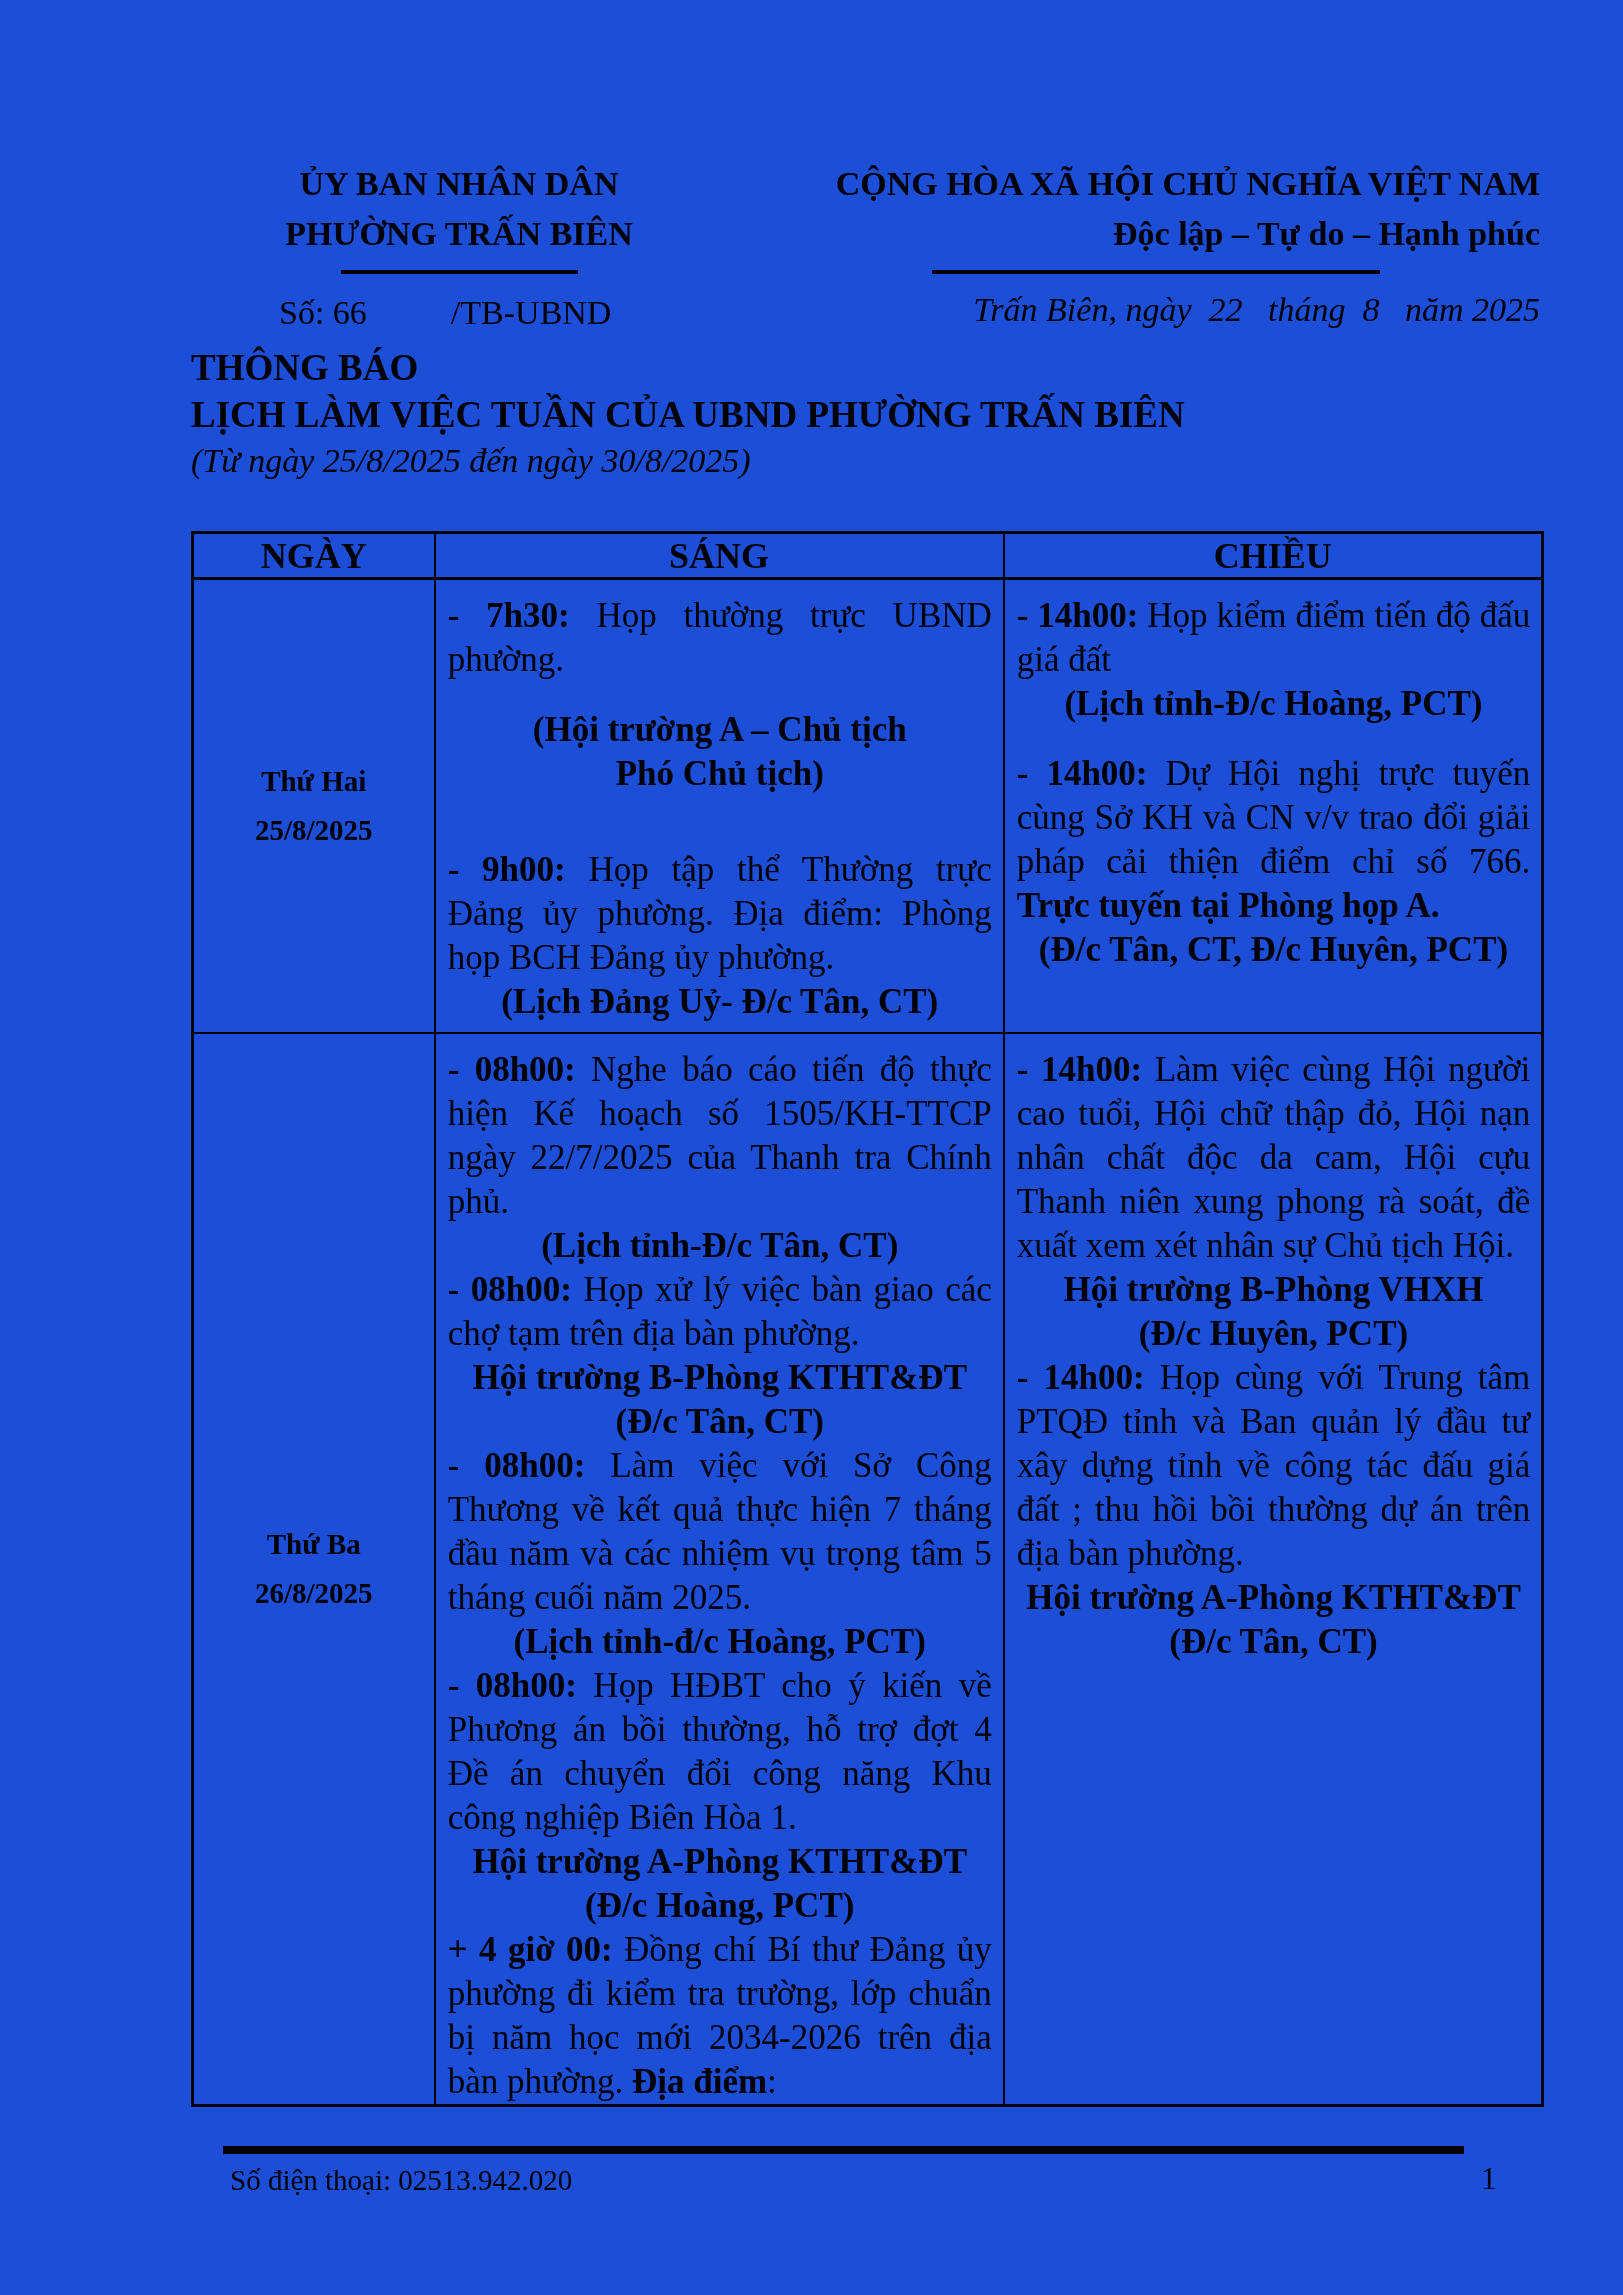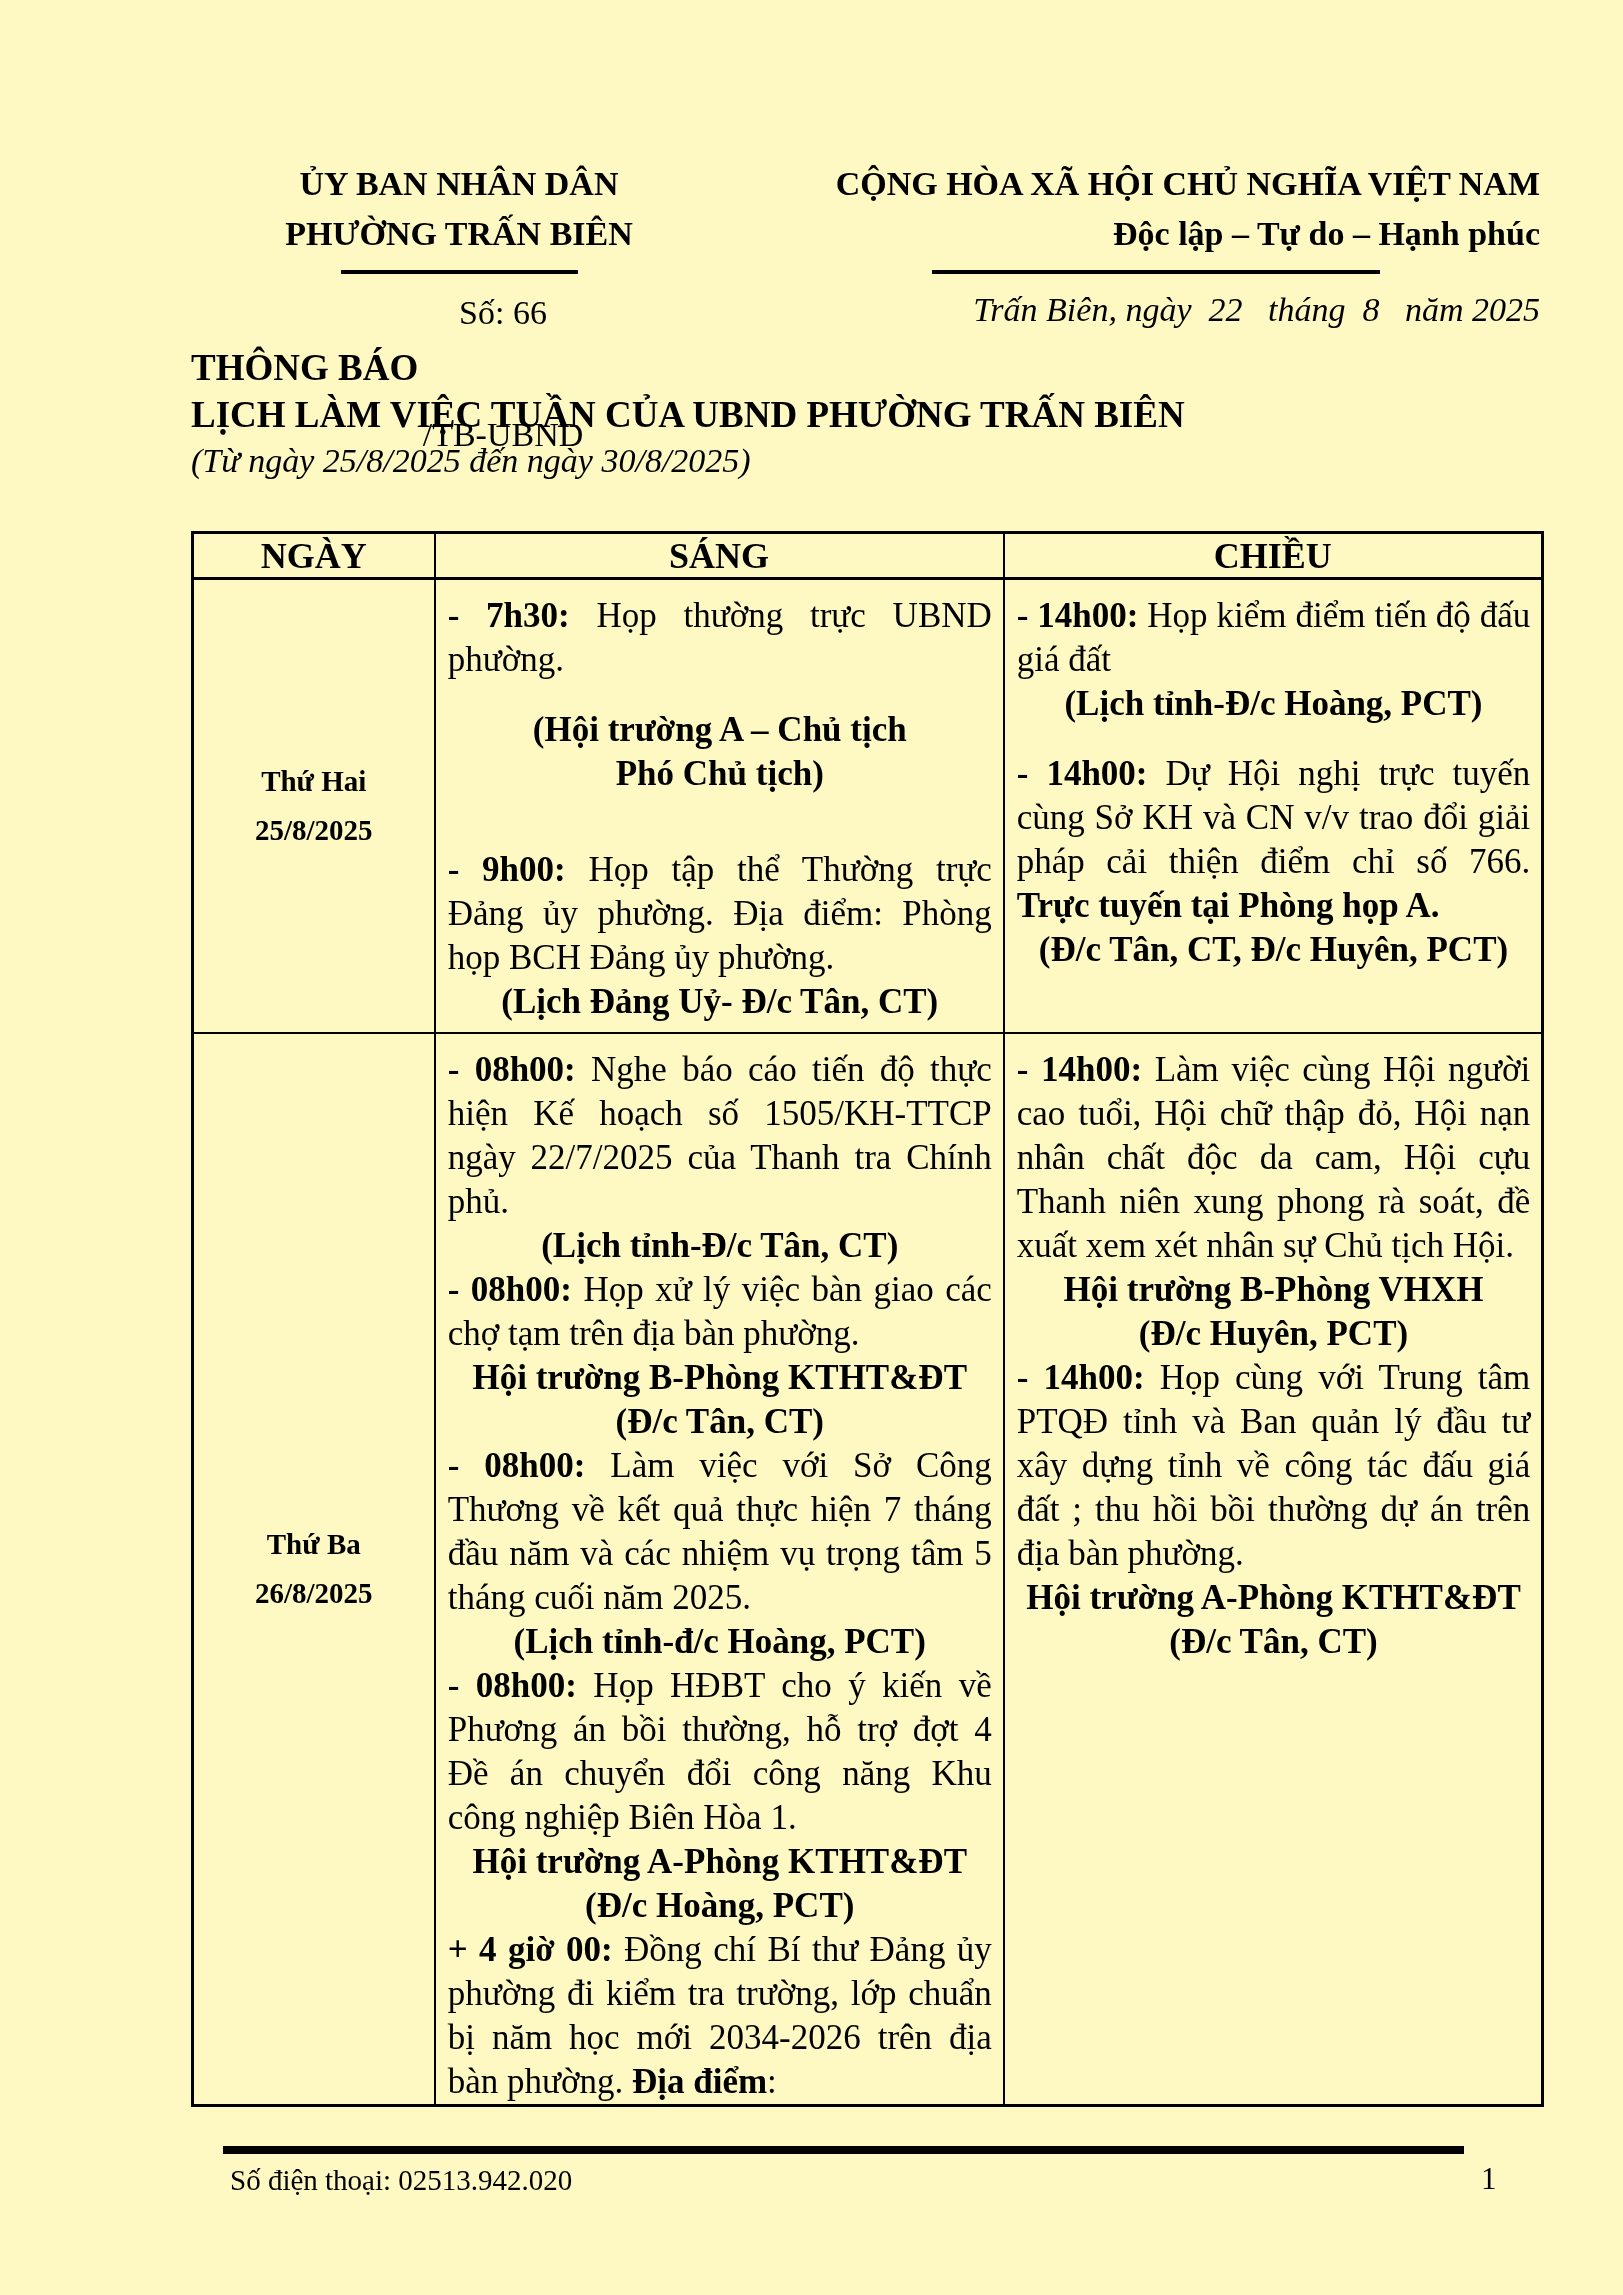--- a/index.html
+++ b/index.html
@@ -1,27 +1,27 @@
 <!DOCTYPE html>
 <html style="font-size:12.2px"><head>
 <meta charset="utf-8">
 <style>
   html,body{margin:0;padding:0;background:#888;}
-  .page{position:relative;width:1624px;height:2295px;background:#fef9c3;
+  .page{position:relative;width:1624px;height:2295px;background:#1d4ed8;
         font-family:"Liberation Serif","DejaVu Serif",serif;color:#000;overflow:hidden;}
 
   
   .letterhead{position:absolute;left:191px;top:159px;width:1349px;display:flex;justify-content:space-between;}
   .lh-left{width:536px;text-align:center;}
   .lh-right{width:769px;text-align:right;}
   .lh-line{font-weight:bold;font-size:34px;line-height:50px;}
   .rule{height:4.6px;background:#000;margin:10.7px auto 0;}
   .rule-left{width:237px;}
   .rule-right{width:448px;}
-  .doc-number{margin-top:20px;font-size:34px;display:flex;justify-content:flex-start;padding-left:88px;gap:84px;flex-direction:column;}
+  .doc-number{margin-top:20px;font-size:34px;display:flex;justify-content:flex-start;padding-left:88px;gap:84px;}
   .date-line{margin-top:17px;font-size:34px;font-style:italic;white-space:pre;}
 
   
   .title-block{position:absolute;left:191px;top:344px;width:1349px;}
   .title-main{font-size:37px;font-weight:bold;line-height:47px;}
   .title-sub{font-size:34px;font-style:italic;line-height:46px;}
 
   
   .schedule{position:absolute;left:191px;top:531px;width:1349px;border-collapse:collapse;table-layout:fixed;
             border:3.1px solid #000;}

